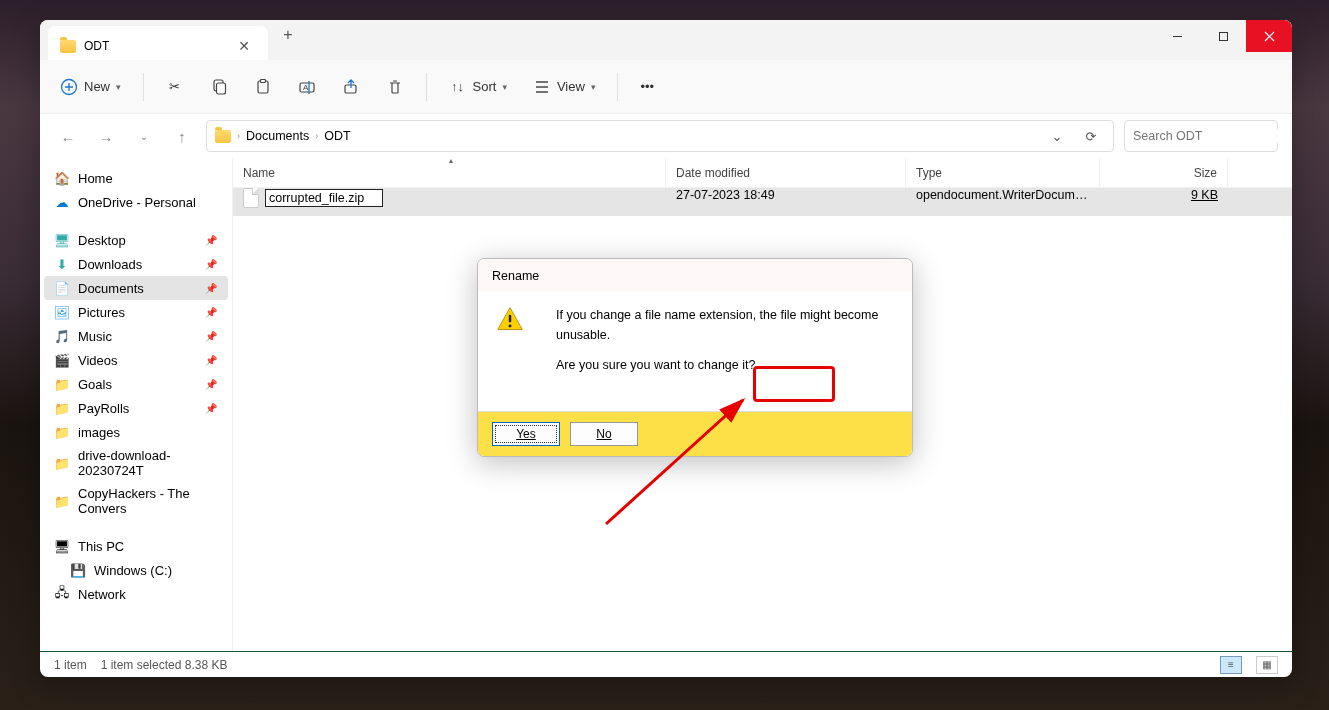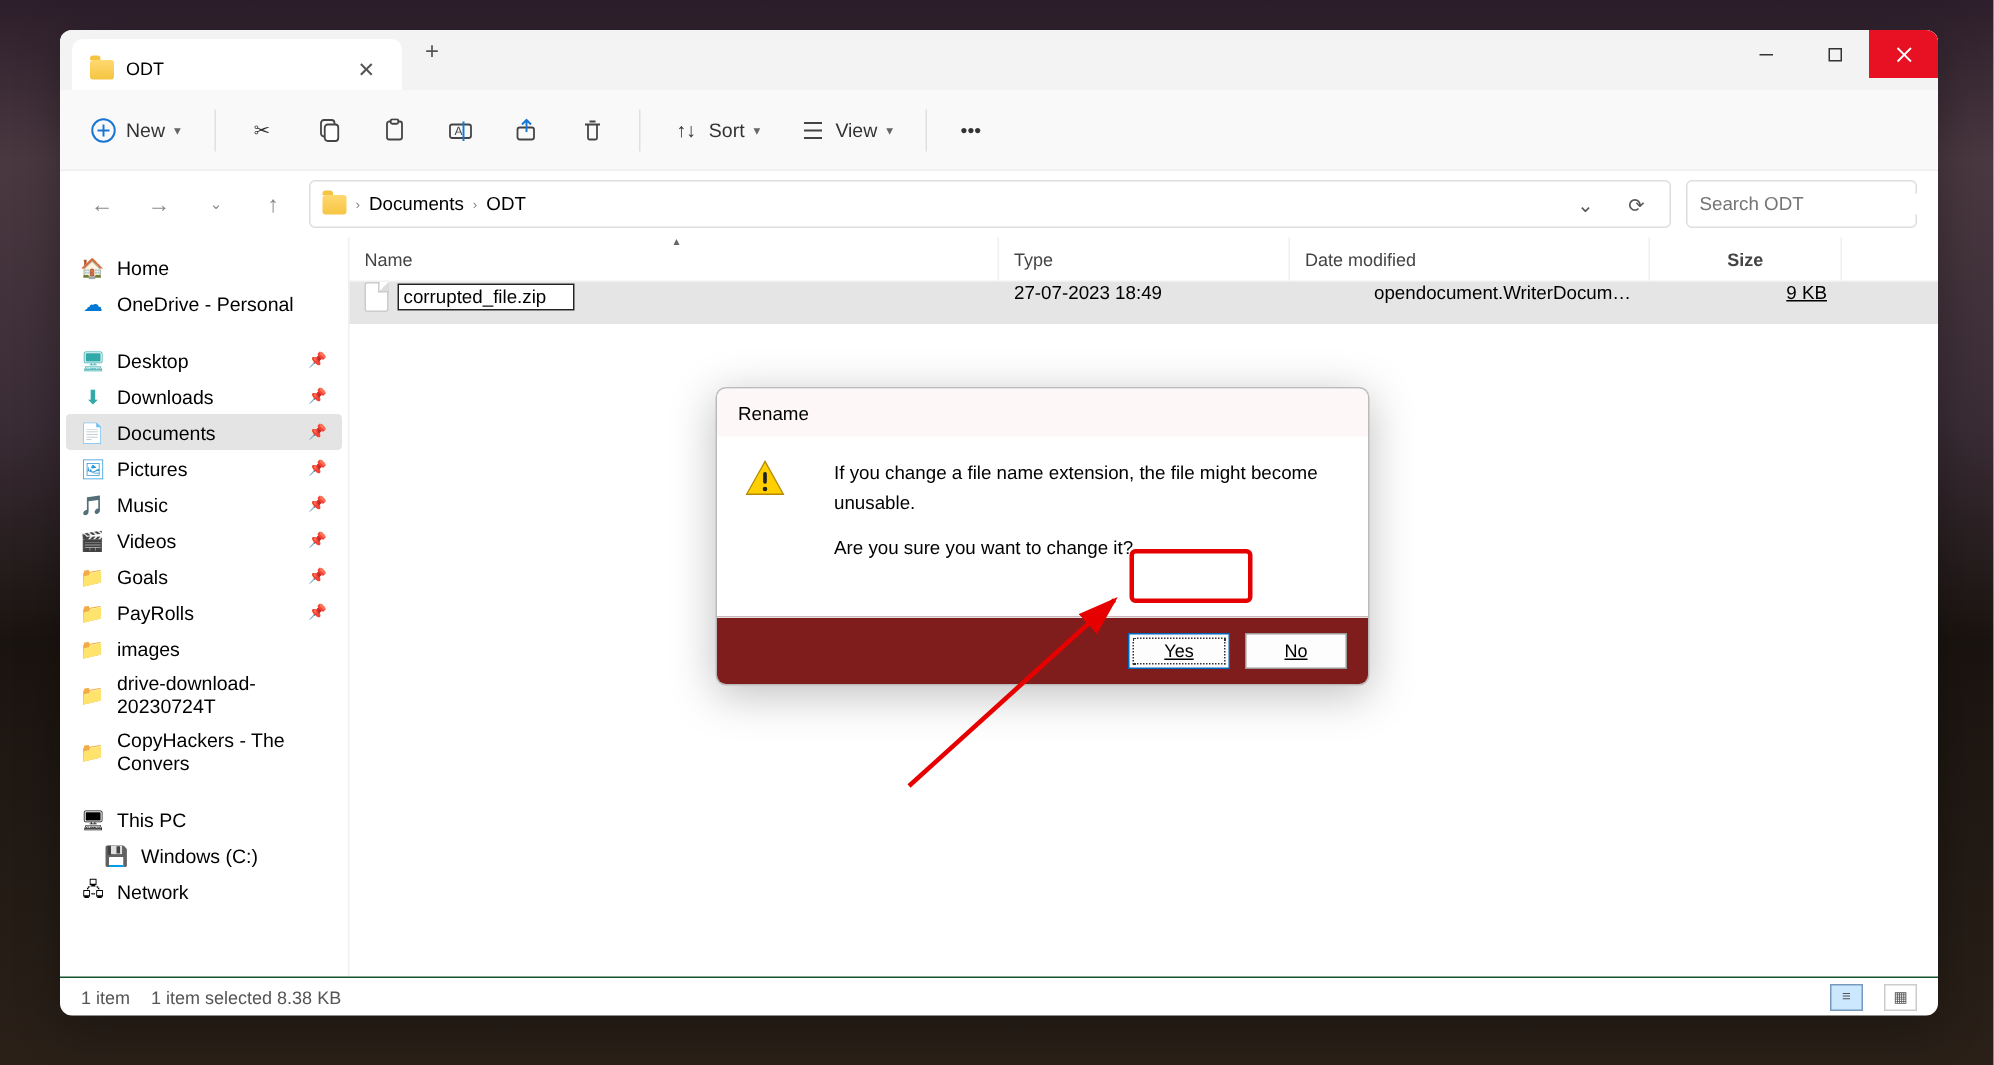--- a/index.html
+++ b/index.html
@@ -34,41 +34,41 @@
 .sb-item.sel { background:#e4e4e4; }
 .sb-item .pin { margin-left:auto; color:#888; font-size:10px; }
 .sb-group-gap{height:14px;}
 .ico { width:16px; height:16px; display:inline-flex; align-items:center; justify-content:center; font-size:13px; }
 .filegrid { flex:1; display:flex; flex-direction:column; border-left:1px solid #f0f0f0; }
 .headers { display:flex; height:30px; align-items:center; border-bottom:1px solid #f0f0f0; font-size:12px; color:#444; }
 .hc { padding:0 10px; border-right:1px solid #f0f0f0; height:100%; display:flex; align-items:center; }
 .hc.name{width:433px; position:relative;}
 .hc.date{width:240px;}
 .hc.type{width:194px;}
-.hc.size{width:128px; justify-content:center;font-weight:bold;}
+.hc.size{width:128px; justify-content:flex-end;}
 .sort-ind{position:absolute;left:50%;top:-2px;font-size:8px;color:#666;}
 .filerow { display:flex; height:28px; align-items:flex-start; font-size:12.5px; background:#e5e5e5; }
 .fc{padding:0 10px;}
 .fc.name{width:433px; display:flex; align-items:center; gap:6px;}
 .fc.date{width:240px;}
 .fc.type{width:194px; overflow:hidden; text-overflow:ellipsis; white-space:nowrap;}
 .fc.size{width:128px; text-align:right;text-decoration:underline;}
 .rename-input { border:1px solid #222; font-size:12.5px; padding:1px 3px; width:118px; background:#fff; outline:none; }
 .file-ico{width:16px;height:20px;border:1px solid #ccc;border-radius:2px;background:#fff;position:relative;}
 .file-ico::before{content:'';position:absolute;top:-1px;right:-1px;width:6px;height:6px;background:linear-gradient(135deg,#fff 50%,#ddd 50%);border-left:1px solid #ccc;border-bottom:1px solid #ccc;}
 .status { height:26px; border-top:1px solid #14532d; display:flex; align-items:center; padding:0 14px; font-size:12px; color:#555; gap:14px; }
 .status .viewbtn{width:22px;height:18px;border:1px solid #ccc;display:flex;align-items:center;justify-content:center;cursor:pointer;font-size:10px;}
 .status .viewbtn.sel{background:#cce8ff;border-color:#79b;}
 .dialog { position:absolute; left:477px; top:258px; width:436px; background:#fff; border:1px solid #bbb; border-radius:7px; box-shadow:0 6px 30px rgba(0,0,0,.25); overflow:hidden; }
 .dlg-title { padding:10px 14px 8px; font-size:12.5px; background:#fdf7f7; }
 .dlg-body { padding:14px 18px 26px; display:flex; gap:32px; }
 .warn-ico { width:28px; height:28px; flex-shrink:0; }
 .dlg-text { font-size:12.5px; line-height:20px; }
 .dlg-text p{margin-bottom:10px;}
-.dlg-btns { padding:10px 14px; background:#7f1d1d; display:flex; justify-content:flex-end; gap:10px; border-top:1px solid #e0e0e0; }
+.dlg-btns { padding:10px 14px; background:#fde047; display:flex; gap:10px; border-top:1px solid #e0e0e0; }
 .dlg-btn { min-width:68px; height:24px; border:1px solid #999; background:#fdfdfd; font-size:12px; cursor:pointer; display:flex; align-items:center; justify-content:center; }
 .dlg-btn.default { border:1px solid #0067c0; outline:1px dotted #333; outline-offset:-4px; }
 .highlight { position:absolute; left:753px; top:366px; width:82px; height:36px; border:3px solid #e60000; border-radius:4px; pointer-events:none; }
 .arrow-ann { position:absolute; left:598px; top:392px; pointer-events:none; }
 .u{text-decoration:underline;}
 </style>
 </head>
 <body>
 
 <div class="window">
@@ -278,25 +278,25 @@
           <span>Network</span>
         </div>
     </div>
 
     <div class="filegrid">
       <div class="headers">
         <div class="hc name">
             <span>Name</span>
             <span class="sort-ind">▴</span>
           </div>
+        <div class="hc date">
+            <span>Date modified</span>
+          </div>
         <div class="hc type">
             <span>Type</span>
-          </div>
-        <div class="hc date">
-            <span>Date modified</span>
           </div>
         <div class="hc size">
             <span>Size</span>
           </div>
       </div>
       <div class="filerow">
         <div class="fc name">
           <span class="file-ico"></span>
           <input class="rename-input" value="corrupted_file.zip" style="">
         </div>

